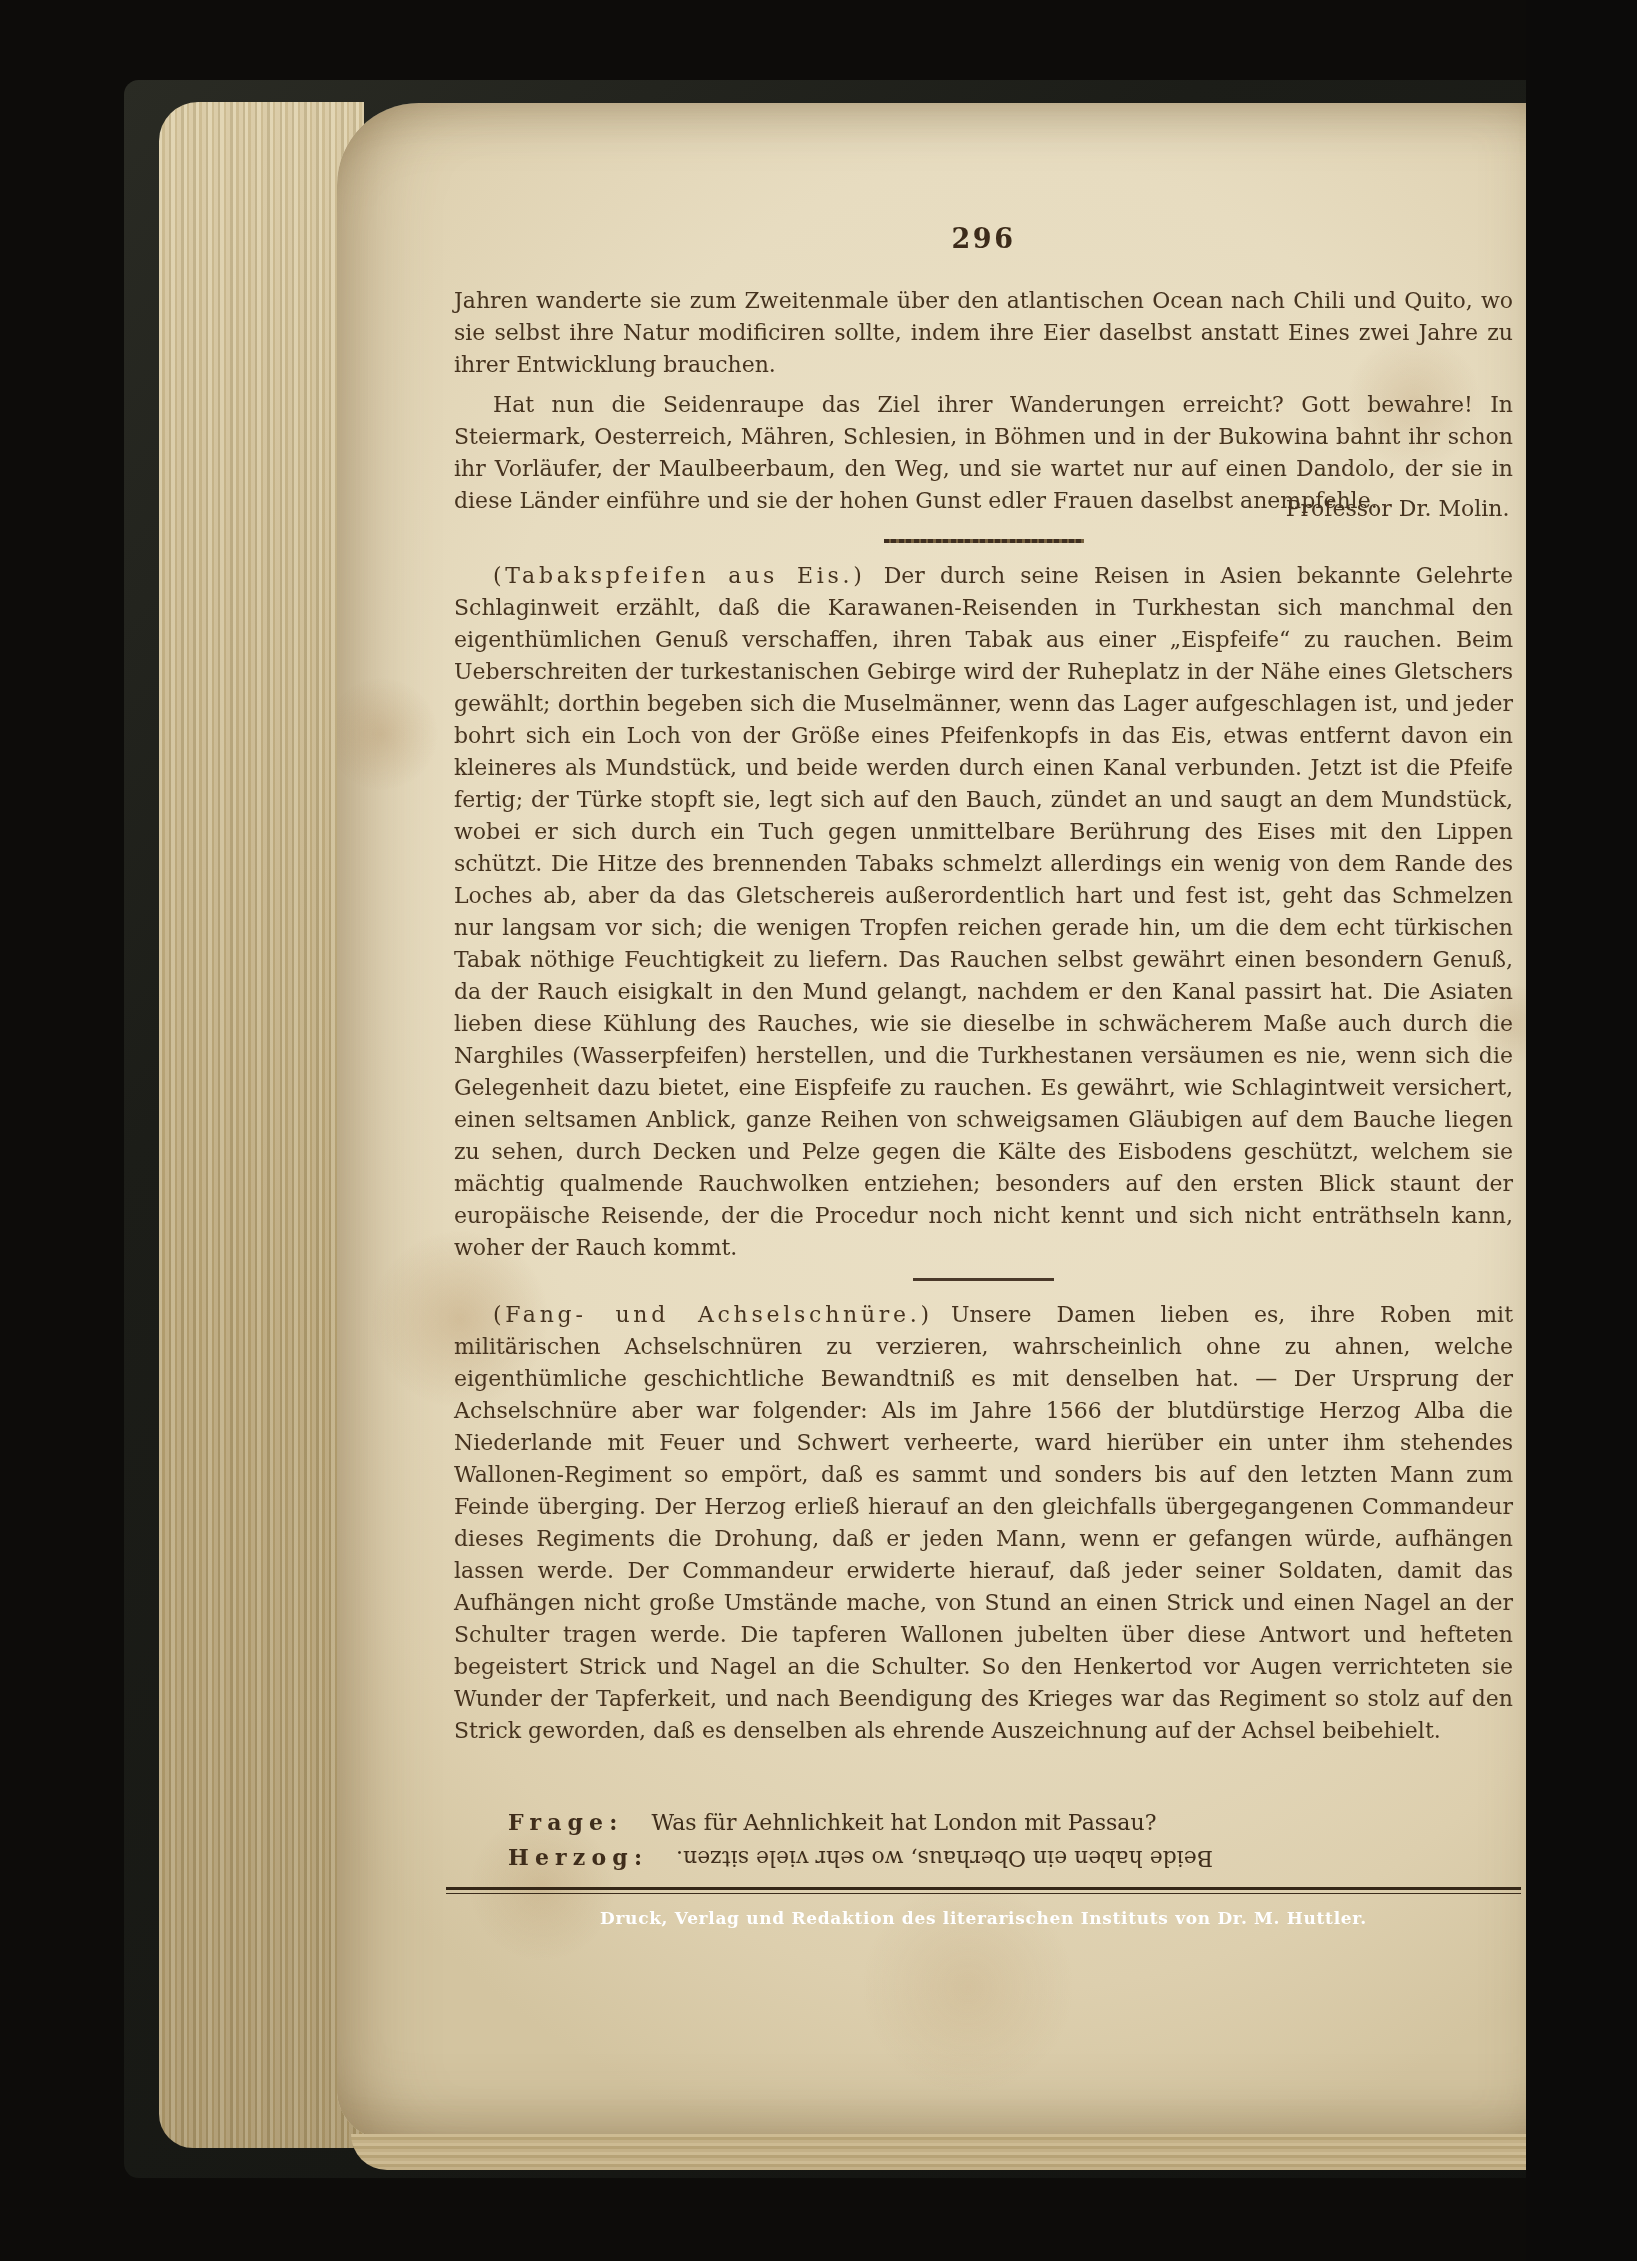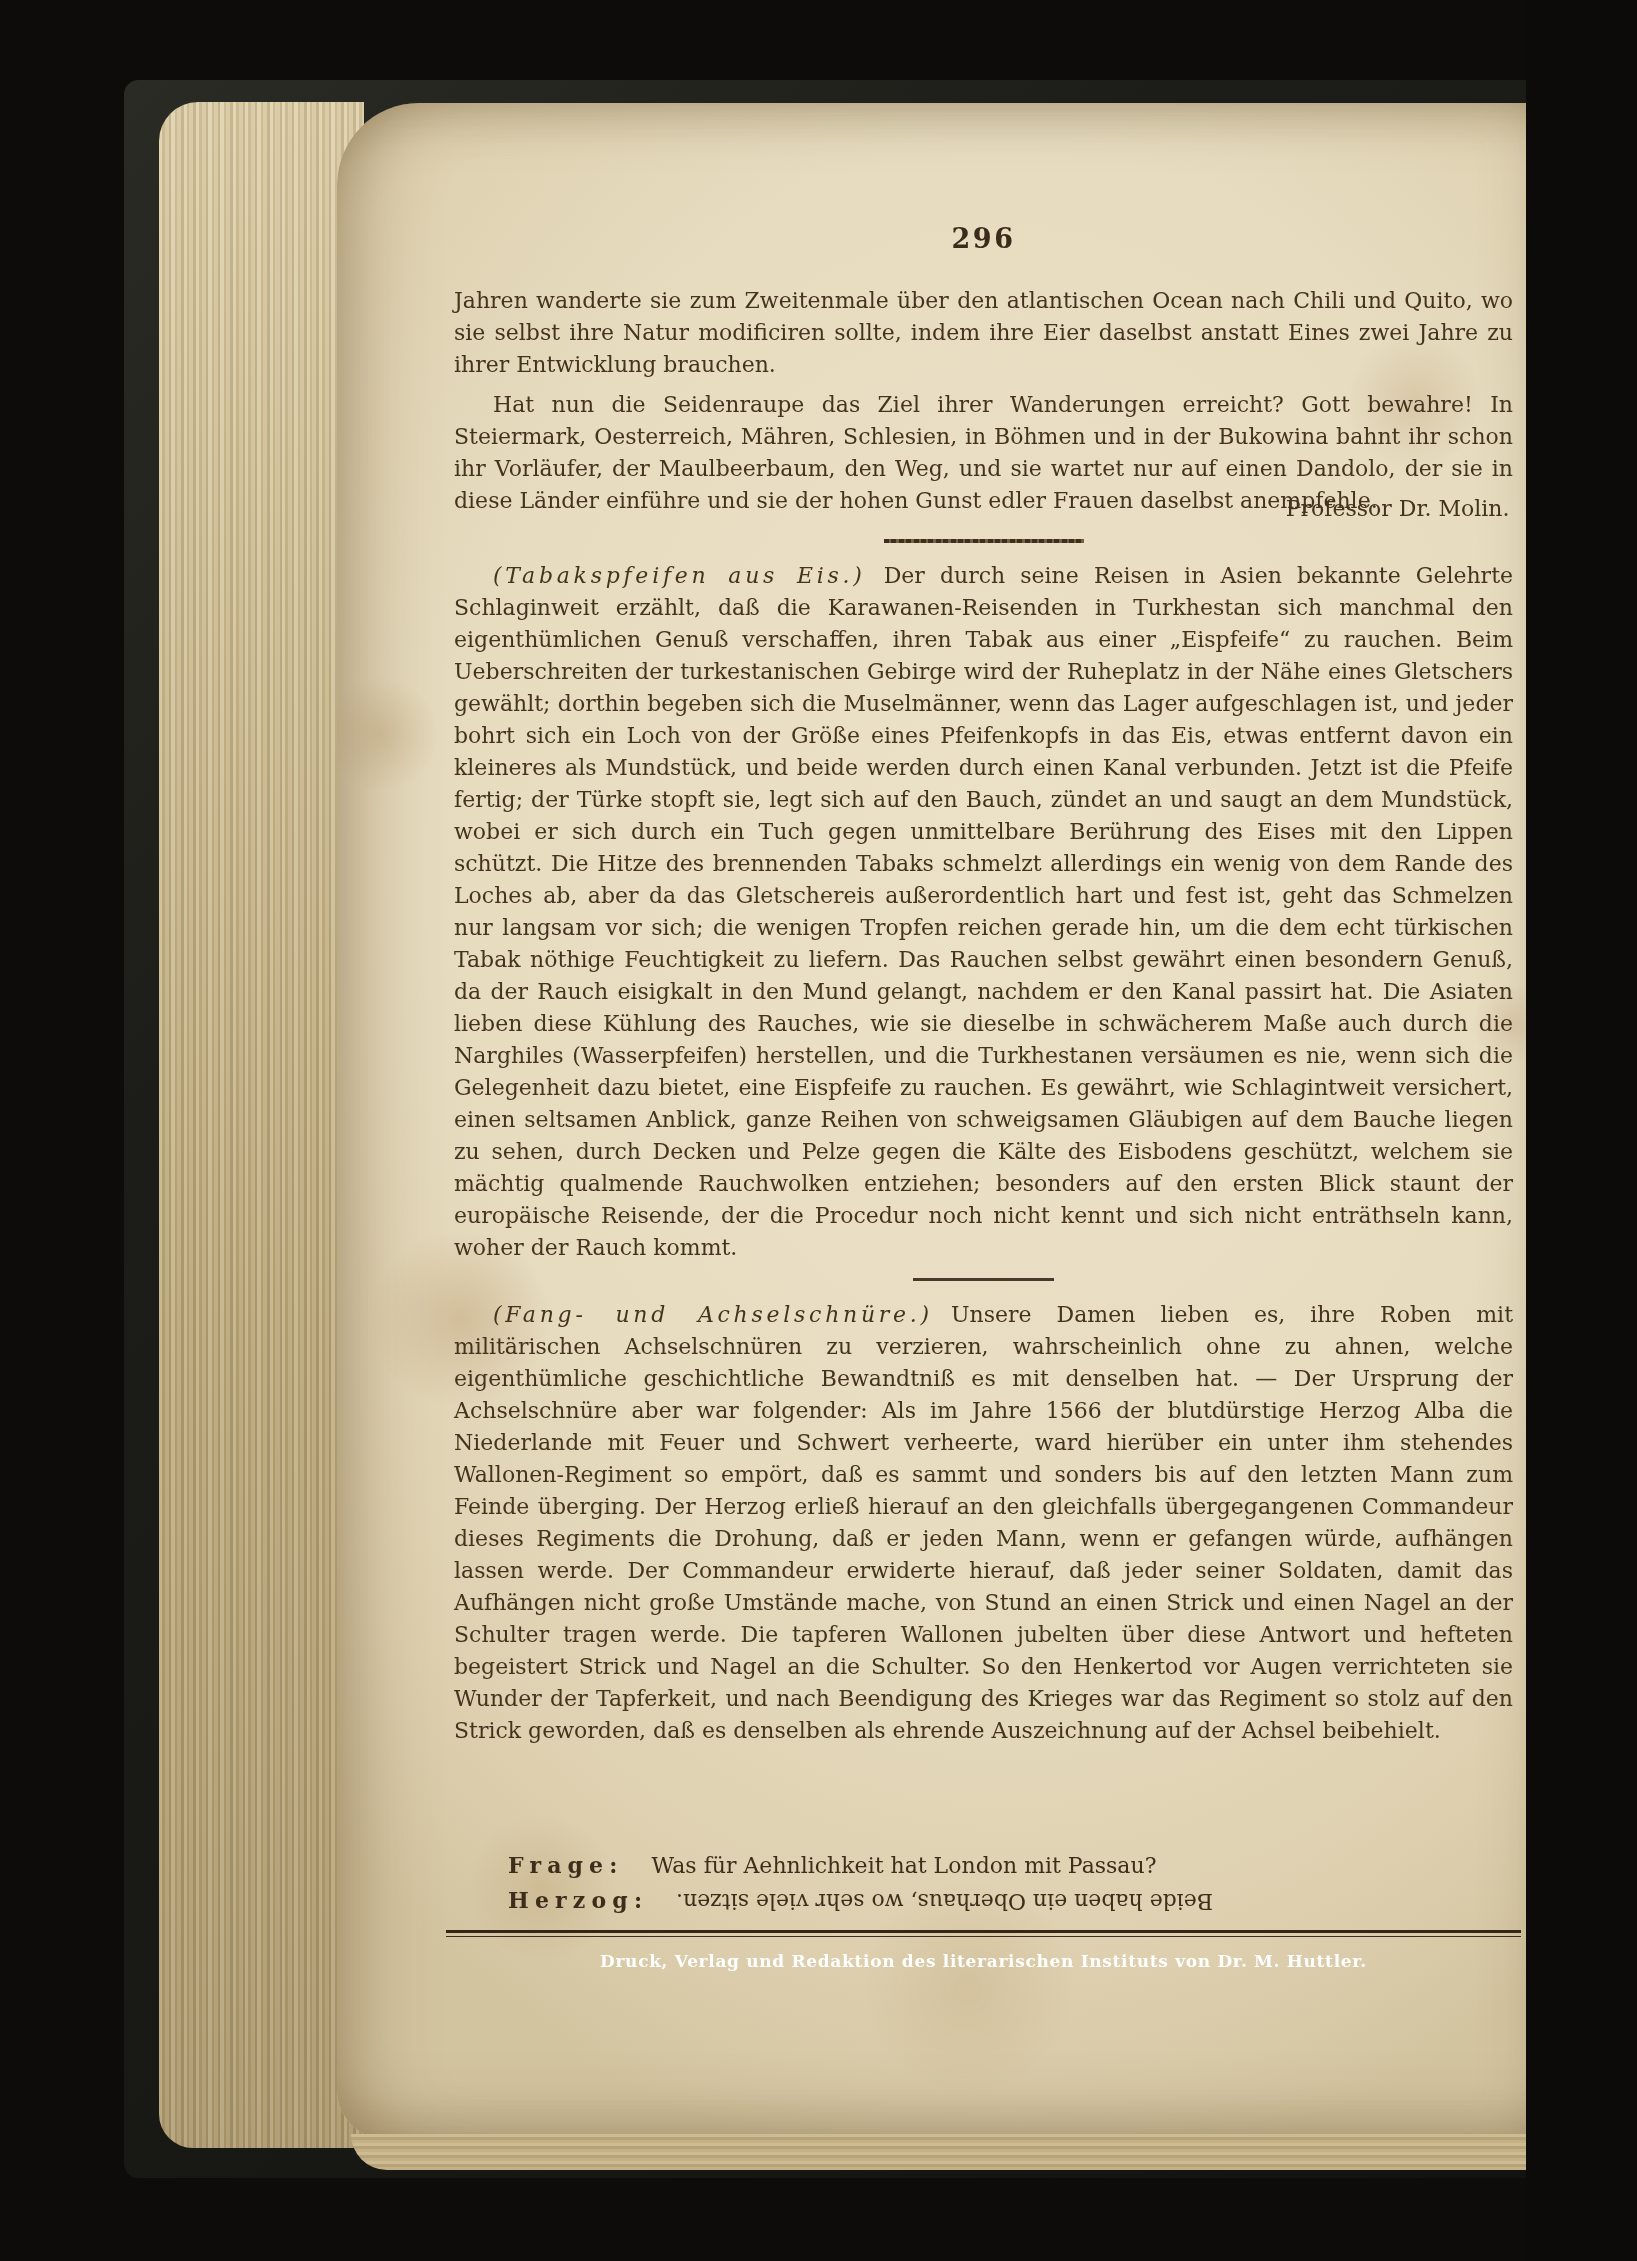--- a/index.html
+++ b/index.html
@@ -40,25 +40,25 @@
     background:repeating-linear-gradient(180deg,#cdbb93 0 3.3px,#b7a377 3.3px 5.7px,#c4b188 5.7px 9px);}
 
   
   .textcol{position:absolute;left:446px;top:223px;width:1075px;color:#46331f;
     font-size:22px;line-height:32px;text-align:justify;}
   .pagenum{text-align:center;font-size:27px;font-weight:bold;letter-spacing:2.5px;
     margin:0 0 29.5px 0;color:#3c2b1a;}
   .para{margin:8px;}
   .indent{text-indent:39px;}
   .sig{text-align:right;margin-top:-32px;padding-right:11.5px;}
-  .sperr{letter-spacing:.17em;margin-right:18px;font-style:italic;}
+  .sperr{letter-spacing:.17em;margin-right:18px;}
   .rule-hatch{width:200px;height:4.9px;margin:14px auto 17px auto;
     background:repeating-linear-gradient(90deg,#3e2e20 0 4.9px,#76613f 4.9px 7.4px);}
   .rule-thin{width:141px;height:2.5px;background:#4a392a;margin:14px auto 18px auto;}
-  .bottomgroup{position:absolute;left:446px;top:1848px;width:1075px;color:#3f2d1b;
+  .bottomgroup{position:absolute;left:446px;top:1805px;width:1075px;color:#3f2d1b;
     font-size:22px;line-height:34px;}
   .riddle-line{padding-left:62px;}
   .label{letter-spacing:.28em;margin-right:28px;font-weight:bold;}
   .flip{display:inline-block;transform:rotate(180deg);}
   .double-rule{margin-top:11.5px;height:3.3px;border-top:3.3px solid #352717;border-bottom:1.6px solid #3c2d1d;}
   .imprint{text-align:center;font-weight:bold;font-size:17px;letter-spacing:.04em;
     margin-top:7.4px;color:#ffffff;}
 </style>
 </head>
 <body>

